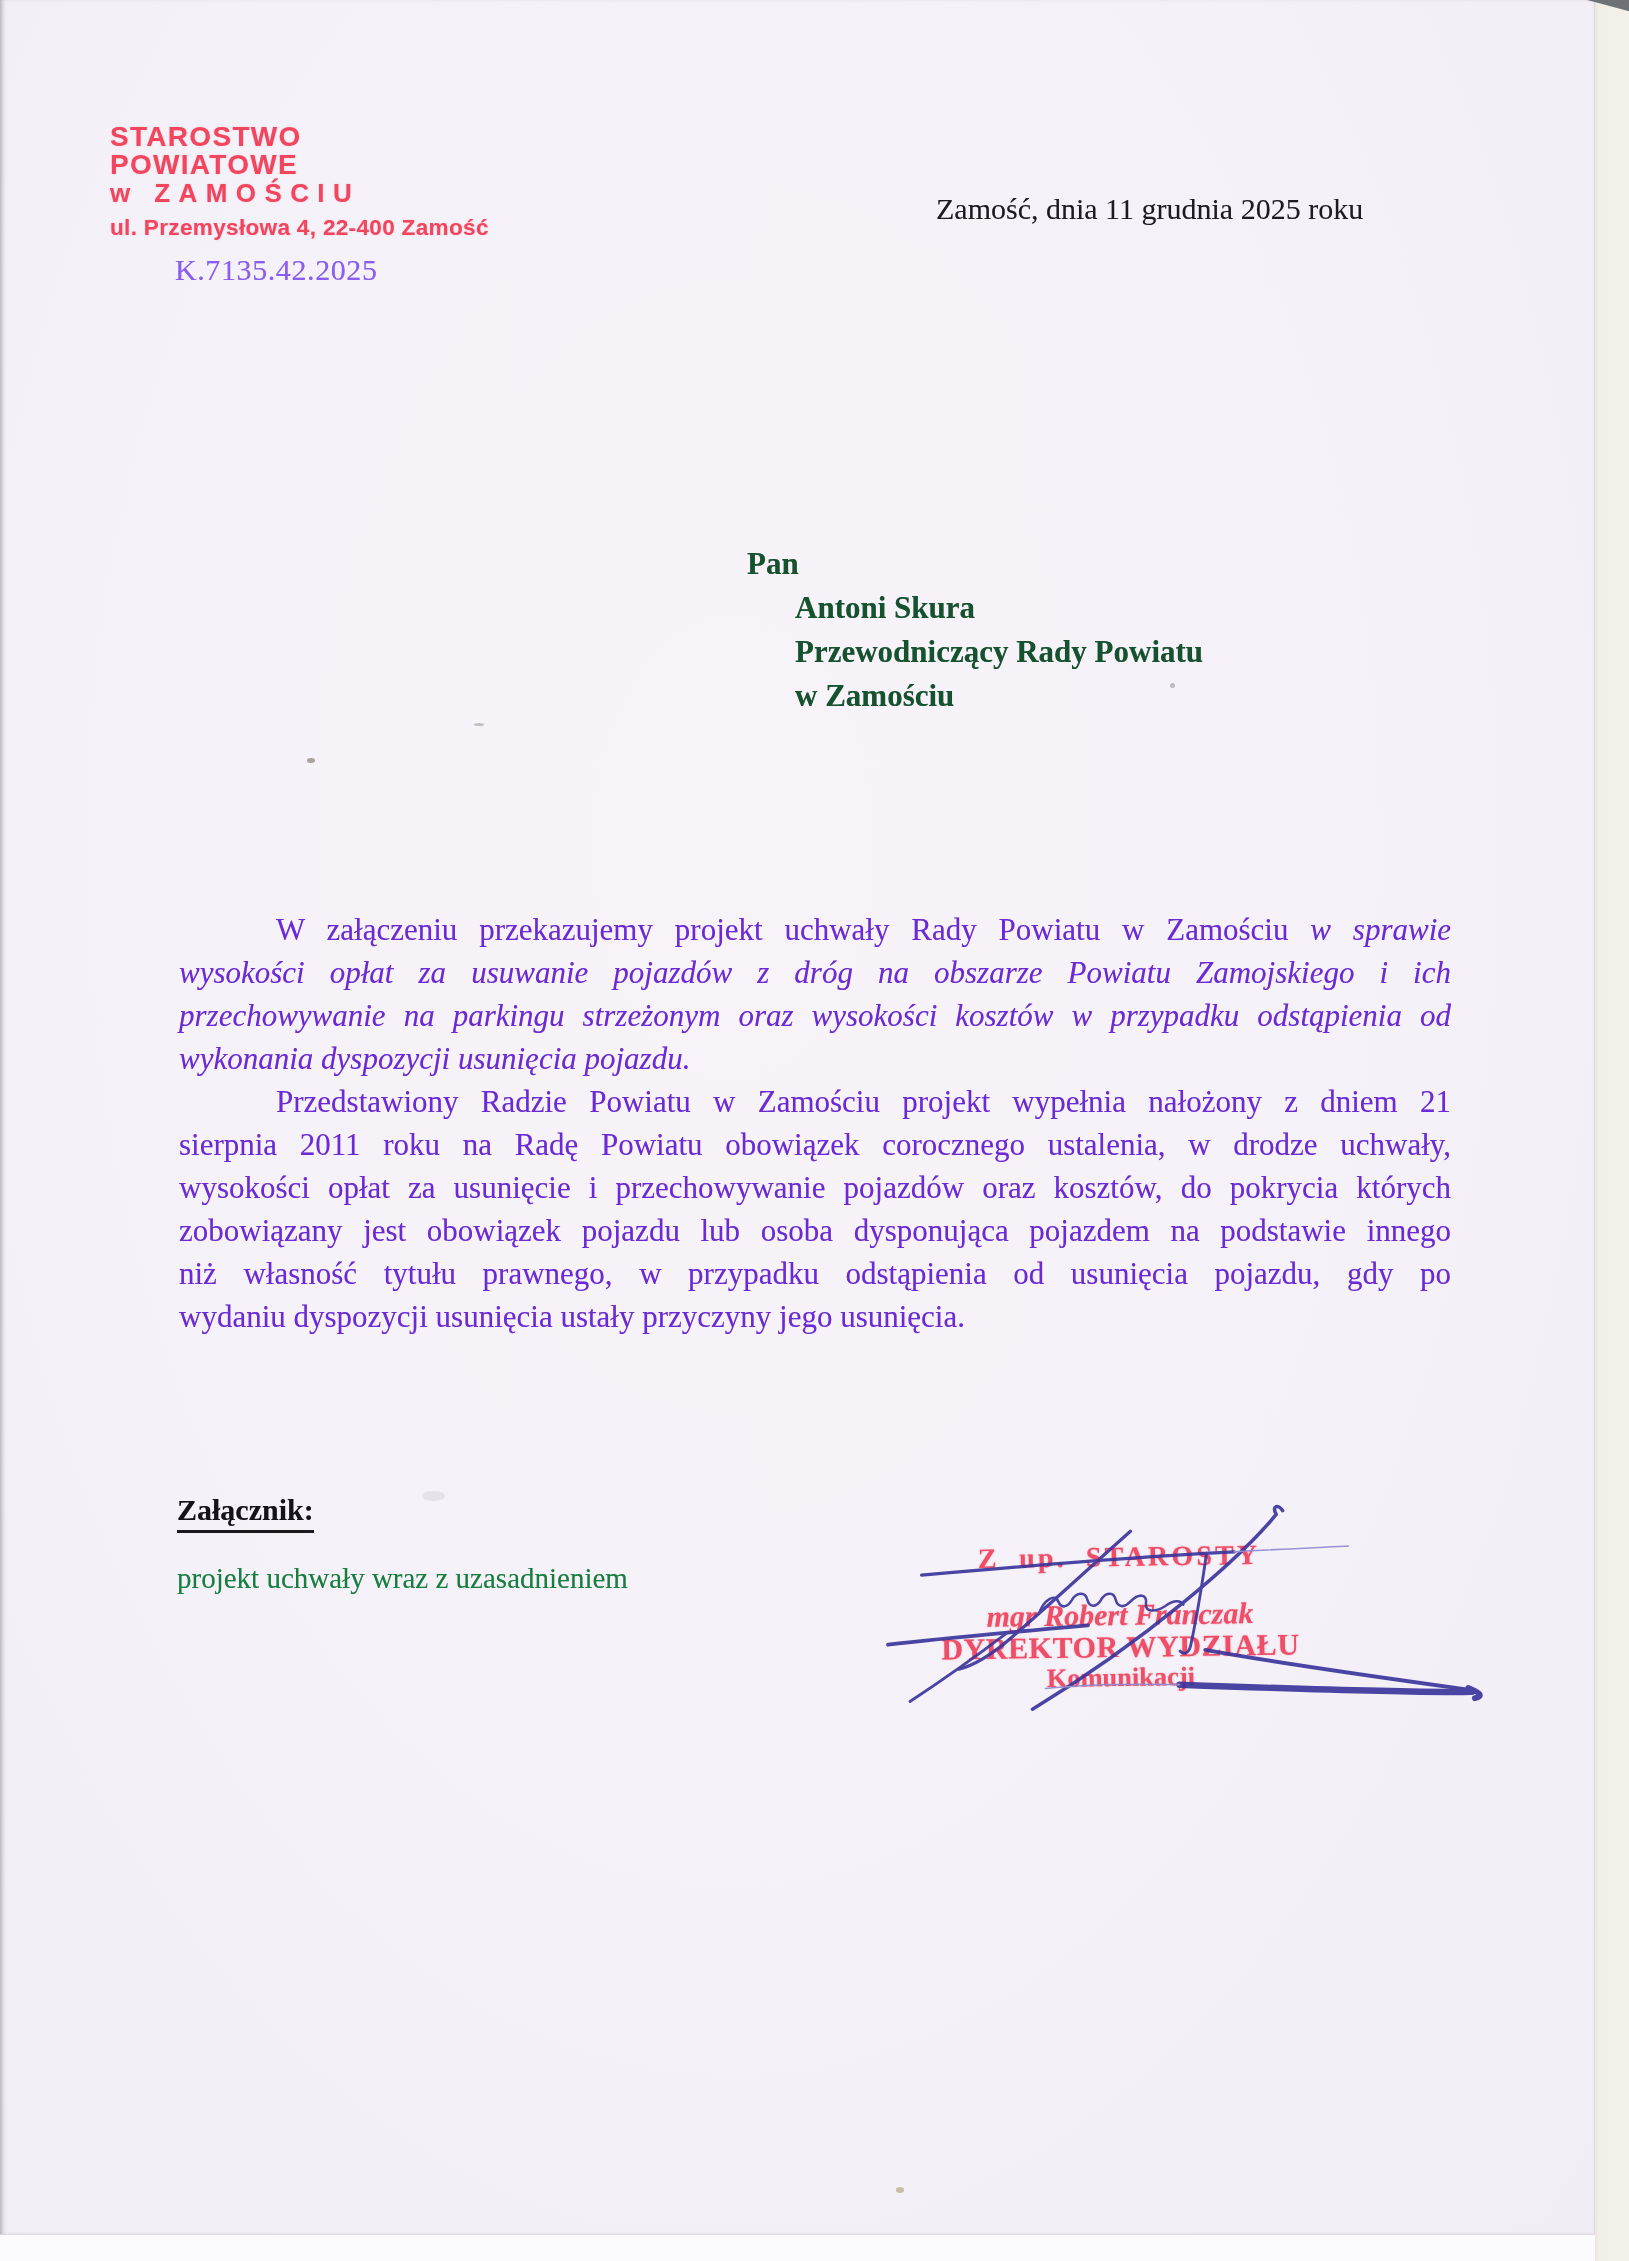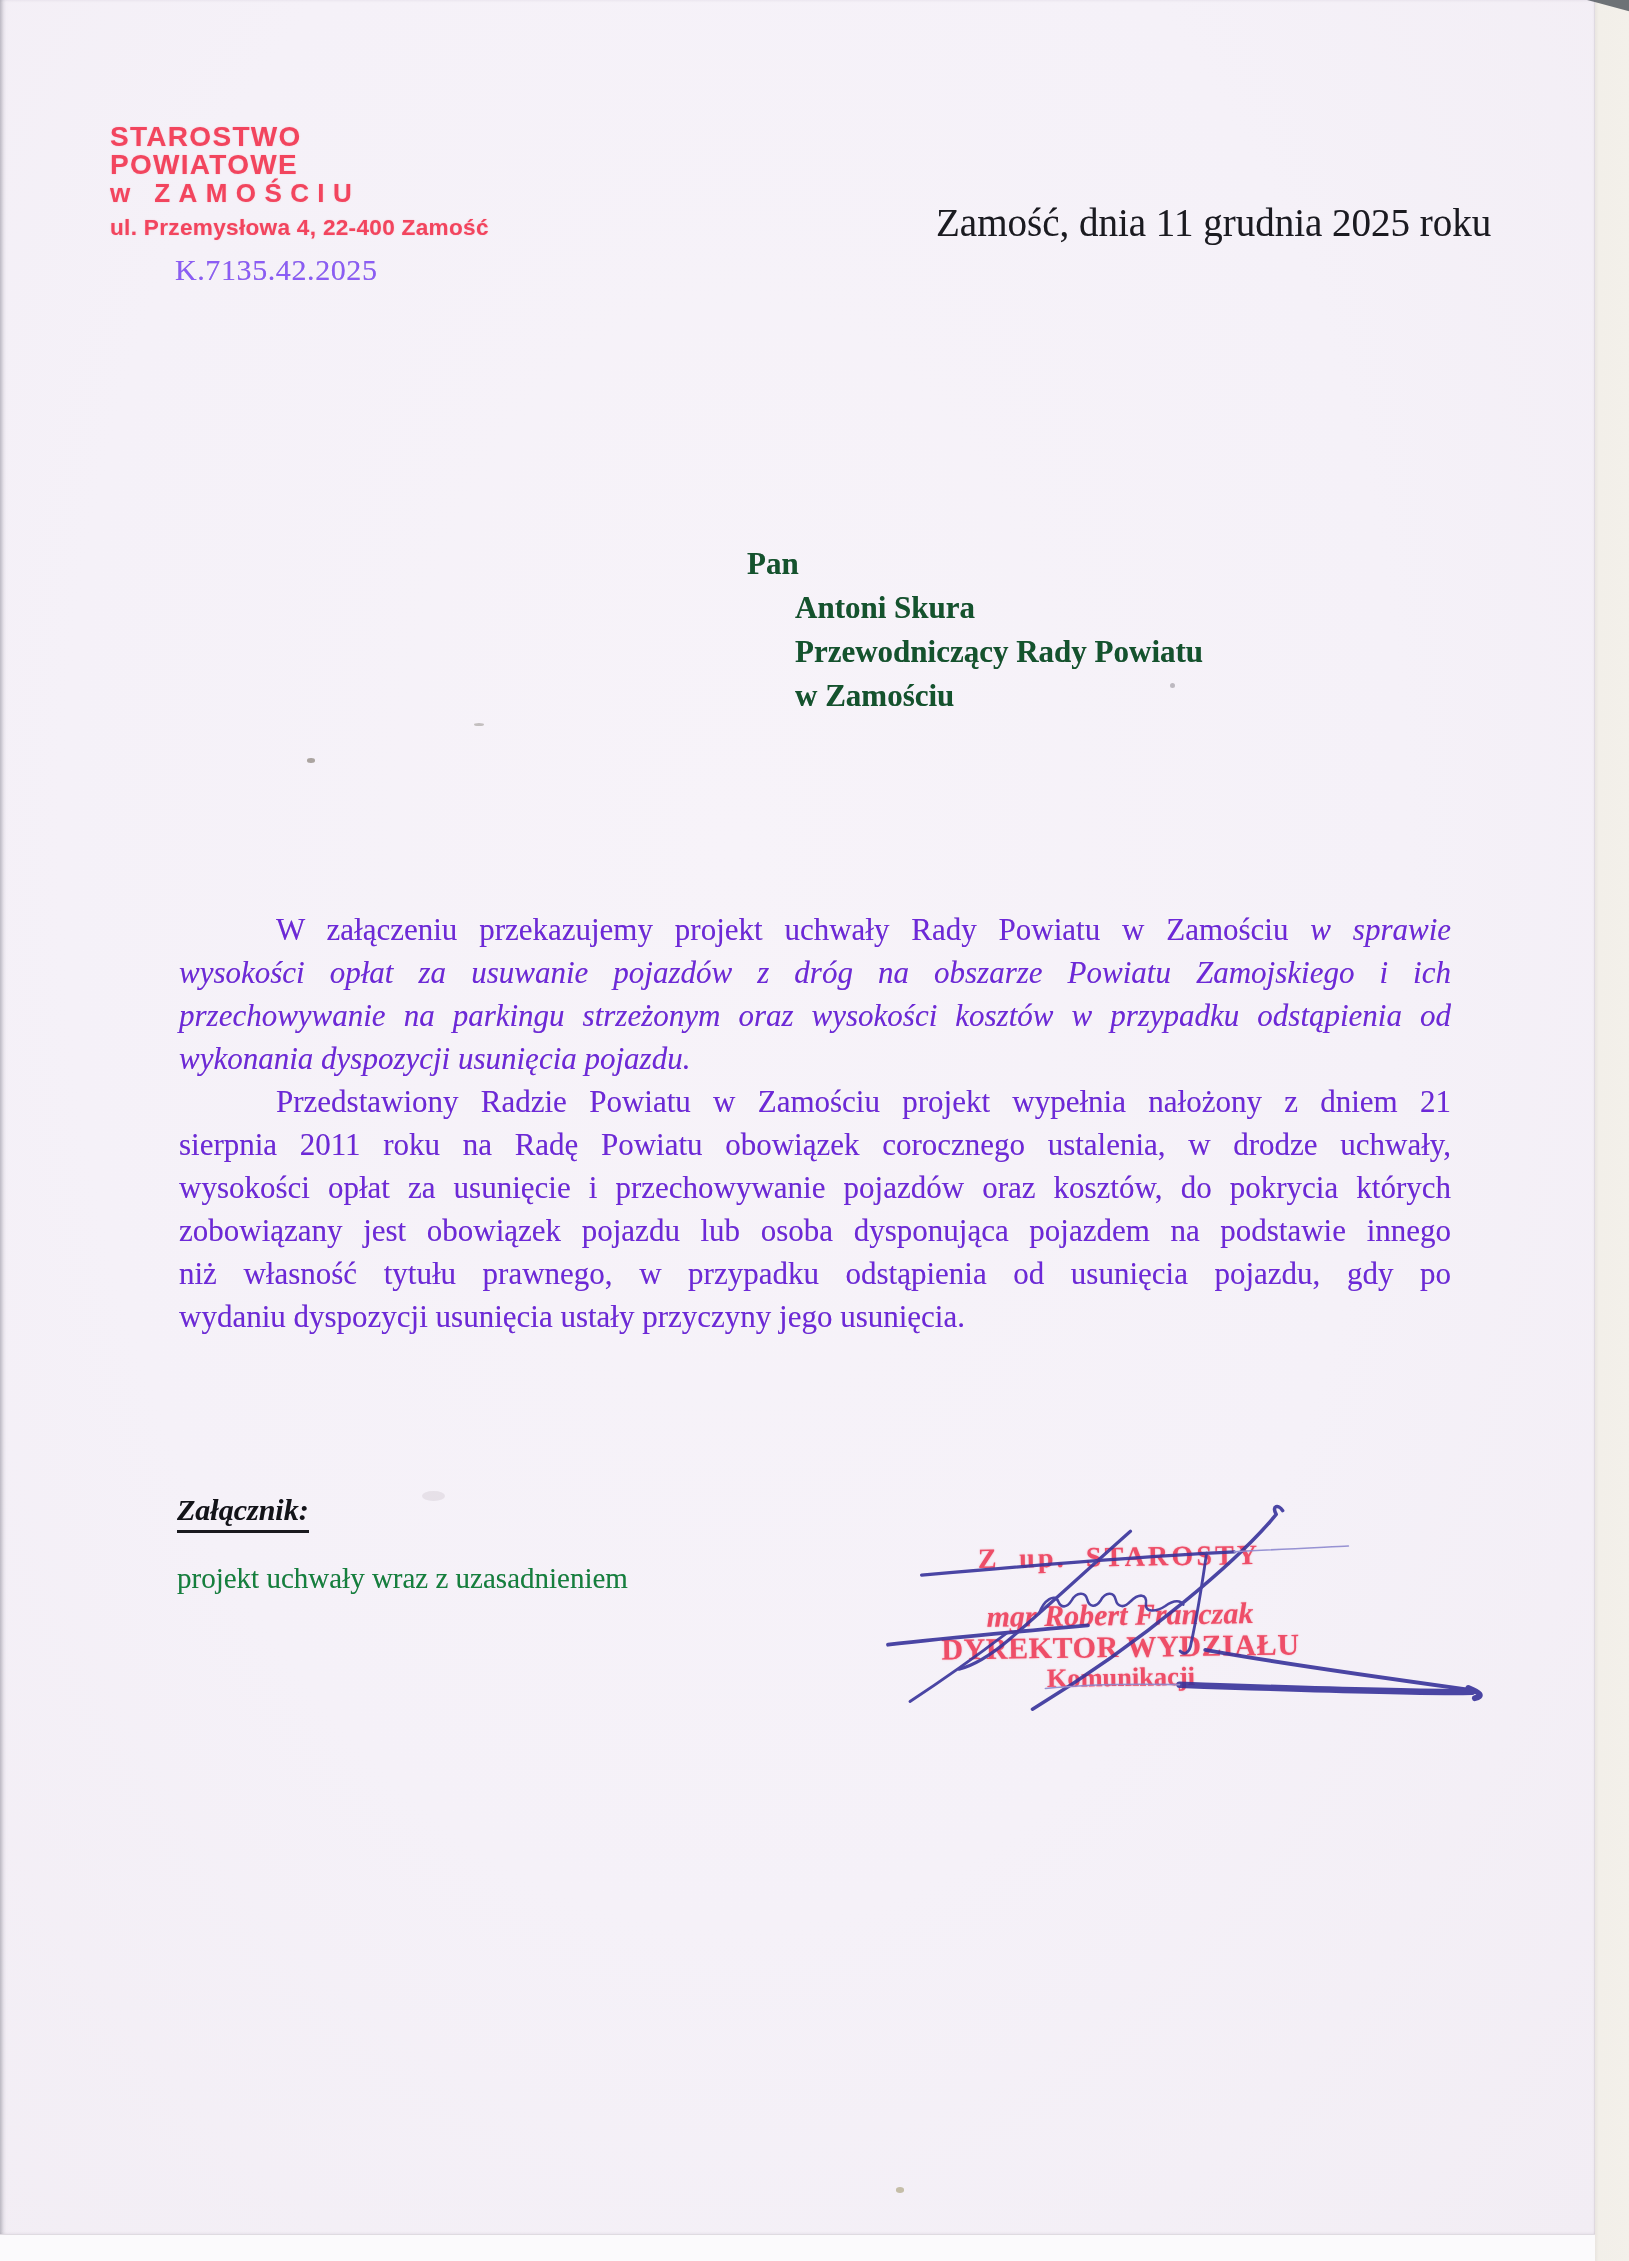--- a/index.html
+++ b/index.html
@@ -36,23 +36,22 @@
     font-family:"Liberation Sans","DejaVu Sans",sans-serif;
     font-weight:bold;
     text-shadow:0 0 1.3px rgba(242,69,94,.35);
   }
   .lh-1{font-size:28px;letter-spacing:1.3px;word-spacing:9px;line-height:28px;}
   .lh-2{font-size:26px;letter-spacing:8.4px;line-height:27px;margin-top:1.3px;}
   .lh-3{font-size:22.6px;letter-spacing:0.3px;line-height:24.5px;margin-top:9px;white-space:nowrap;}
   
   .date-line{
     position:absolute;left:936px;top:192px;
-    font-size:39px;color:#1b1b20;white-space:nowrap;
+    font-size:30px;color:#1b1b20;white-space:nowrap;
     text-shadow:0 0 0.6px rgba(40,40,70,.3);
-    margin-top:8px;
   }
   .ref-number{
     position:absolute;left:175px;top:253px;
     font-size:30px;color:#8b5cf6;letter-spacing:0.6px;
     text-shadow:0 0 0.6px rgba(40,40,70,.3);
   }
   
   .addressee{
     position:absolute;left:747px;top:542px;
     font-size:31px;font-weight:bold;color:#14532d;line-height:44px;
@@ -68,21 +67,20 @@
   .bline{text-align:justify;text-align-last:justify;}
   .bline.last{text-align-last:left;}
   .bline.indent{text-indent:97px;}
   .seg-i{font-style:italic;}
   
   .attach-heading{
     position:absolute;left:177px;top:1493px;
     font-size:30px;font-weight:bold;color:#131318;
     border-bottom:3.2px solid #1a1a1f;padding-bottom:3.2px;
     text-shadow:0 0 0.6px rgba(30,30,60,.35);
-    font-style:italic;
   }
   .attach-item{
     position:absolute;left:177px;top:1562px;
     font-size:29px;color:#15803d;
     text-shadow:0 0 0.6px rgba(40,40,70,.28);
   }
   
   .stamp{
     position:absolute;left:936px;top:1541px;width:368px;
     text-align:center;color:#ee4e68;font-weight:bold;

